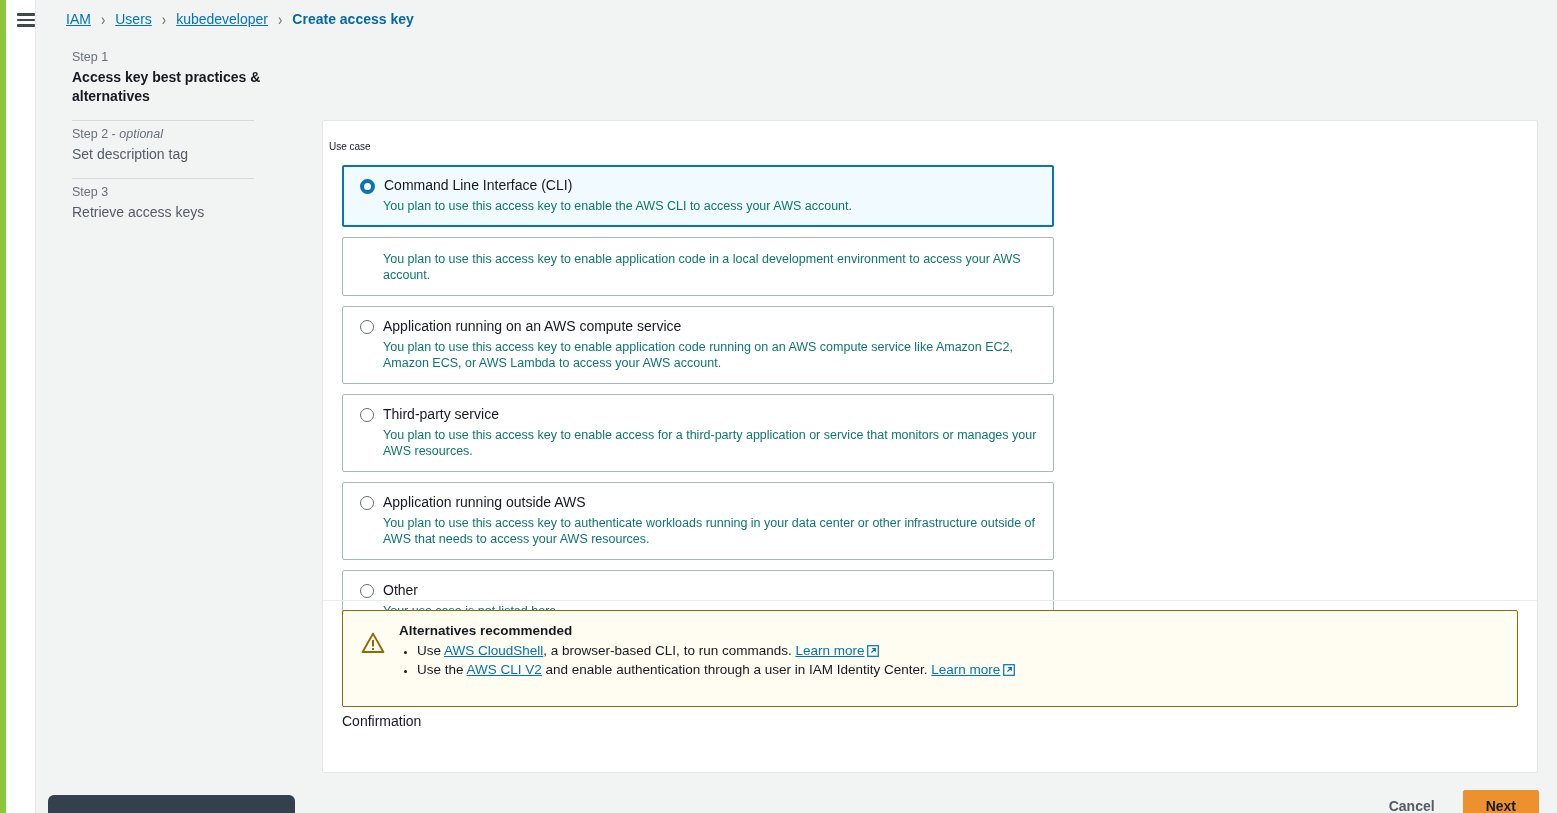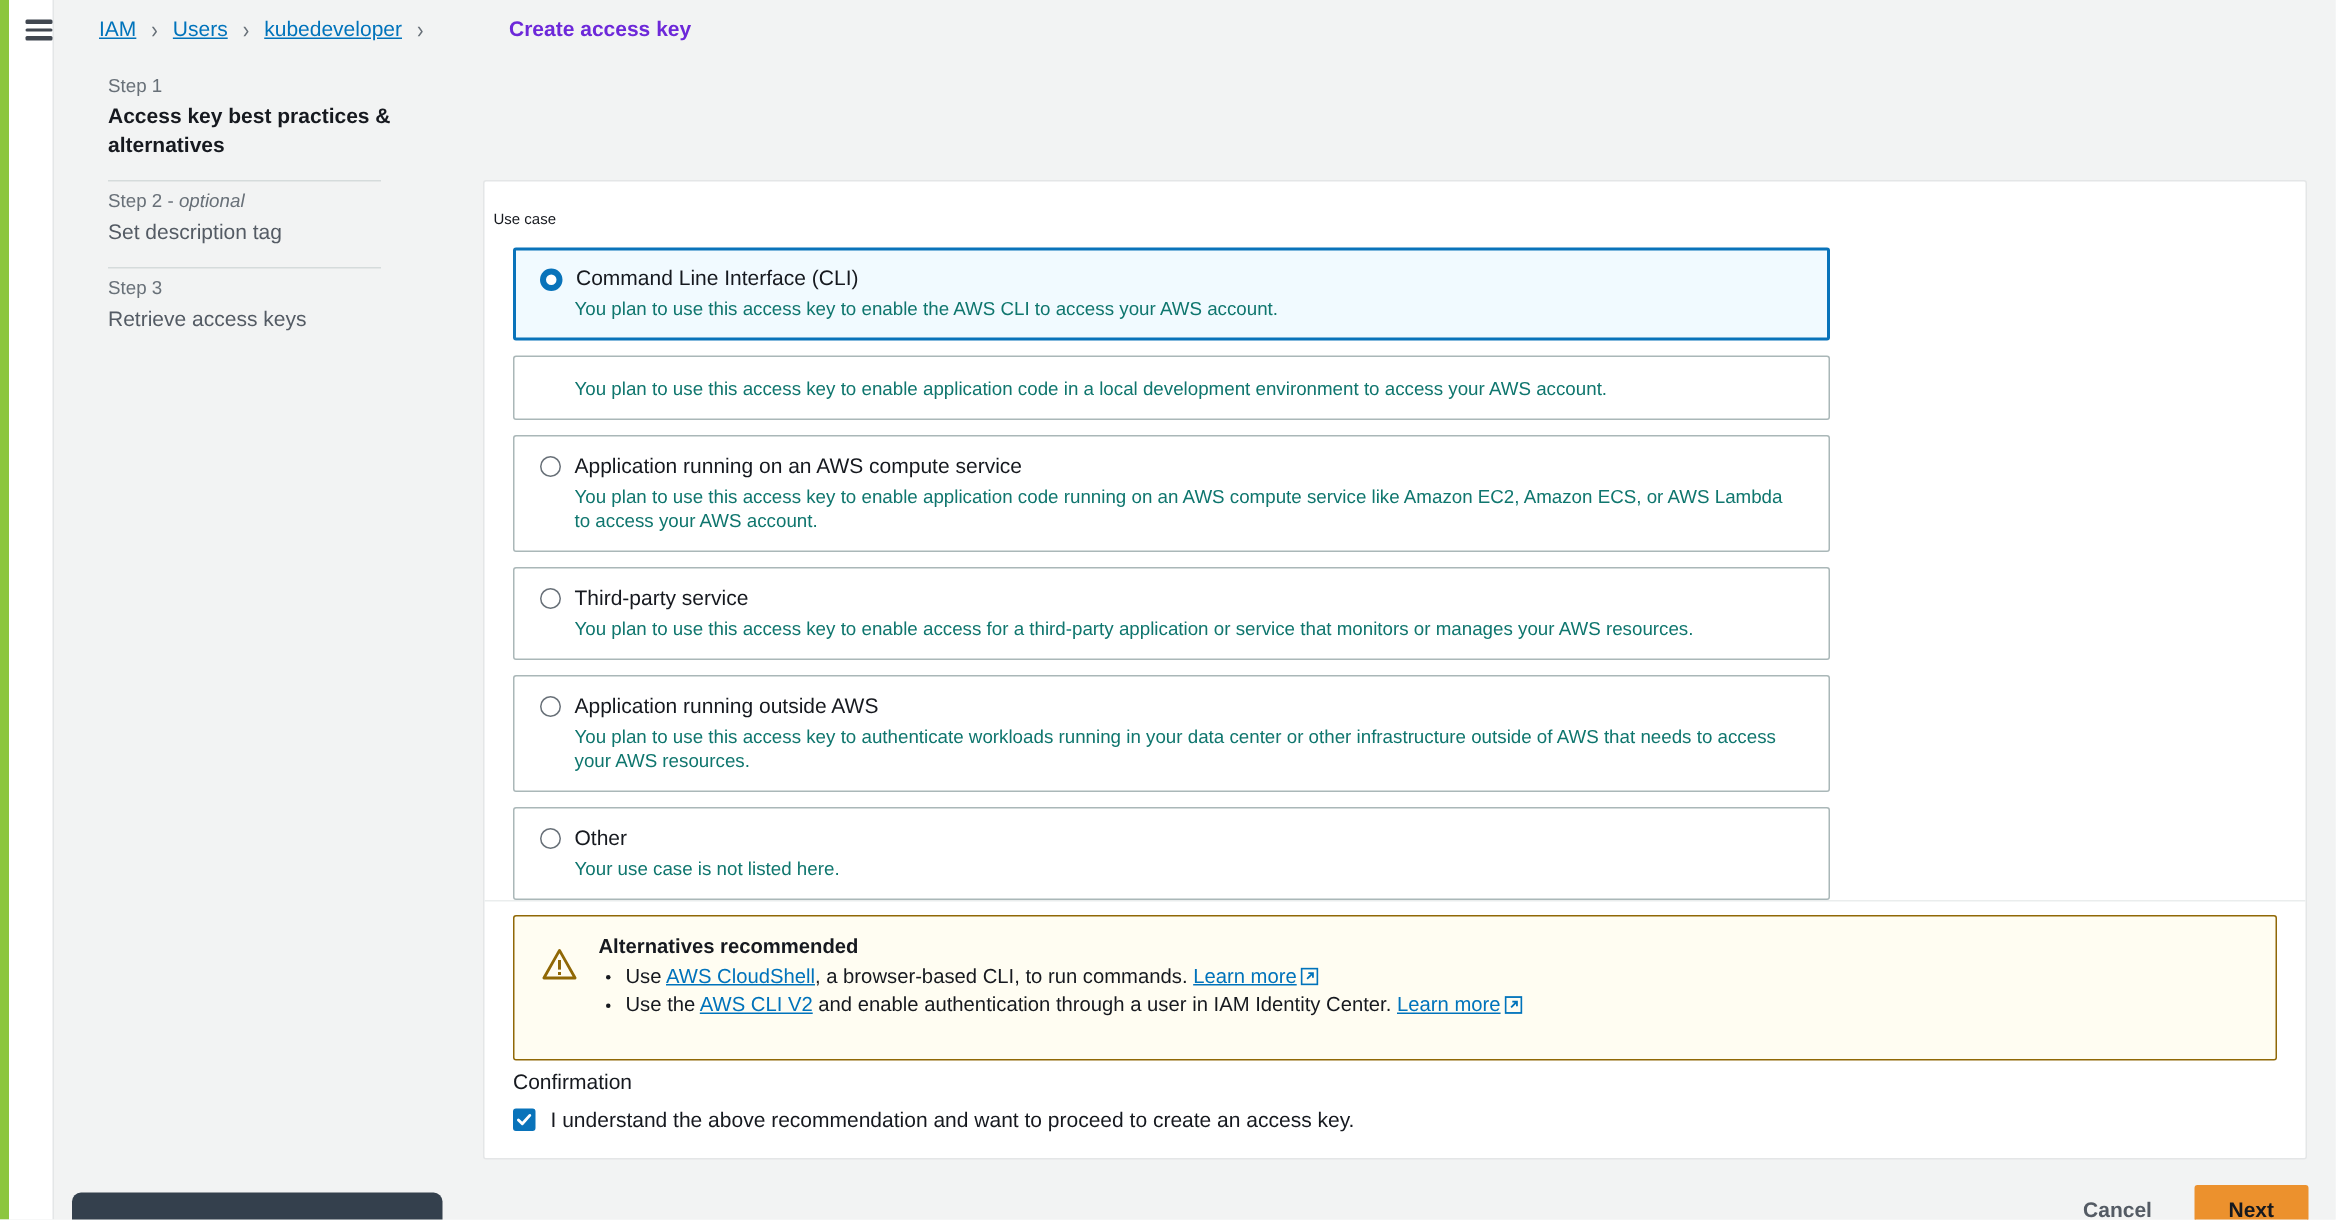--- a/index.html
+++ b/index.html
@@ -42,21 +42,21 @@
     font-size: 14px;
   }
   .crumb-link {
     color: #0073bb; text-decoration: underline;
     cursor: pointer;
   }
   .crumb-sep {
     color: #687078; margin: 0 10px; font-size: 13px;
     display: inline-block; transform: scaleY(1.25);
   }
-  .crumb-current { color: #6d28d9; font-weight: bold; margin-left: 47px; }
+  .crumb-current { color: #0369a1; font-weight: bold; }
 
   
   .steps {
     position: absolute; left: 66px; top: 44px;
     width: 198px;
   }
   .step { padding: 6px 0 14px 6px; }
   .step-num {
     font-size: 12.5px; color: #687078; margin-bottom: 4px;
   }
@@ -92,21 +92,21 @@
   }
   .page-desc {
     font-size: 14px; color: #16191f; margin-top: 7px; line-height: 18px;
   }
 
   
   .section-label {
     position: absolute; left: 329px; top: 141px;
     font-size: 10px; color: #16191f;
   }
-  .options { position: absolute; left: 342px; top: 165px; width: 878px; }
+  .options { position: absolute; left: 342px; top: 165px; width: 712px; }
 
   .option {
     border: 1px solid #aab7b8;
     border-radius: 2px;
     background: #ffffff;
     padding: 10px 14px 12px 14px;
     margin-bottom: 10px;
     position: relative;
     cursor: pointer;
   }
@@ -322,28 +322,20 @@
               </svg></span></li>
         <li><span>Use the </span><a class="alink">AWS CLI V2</a><span> and enable authentication through a user in IAM Identity Center. </span><a class="alink">Learn more</a><span class="ext-icon"><svg width="12" height="12" viewBox="0 0 12 12">
                 <rect x="0.7" y="0.7" width="10.6" height="10.6" fill="none" stroke="#0073bb" stroke-width="1.2"></rect>
                 <path d="M4.4 7.6 L8 4 M5.2 3.7 L8.3 3.7 L8.3 6.8" fill="none" stroke="#0073bb" stroke-width="1.2"></path>
               </svg></span></li>
       </ul>
     </div>
   </div>
 
   <div class="confirm-label">Confirmation</div>
-  <div class="confirm-row">
-    <span class="checkbox">
-      <svg width="11" height="11" viewBox="0 0 11 11">
-          <path d="M1.6 5.6 L4.2 8.2 L9.2 2.6" fill="none" stroke="#ffffff" stroke-width="1.9" stroke-linecap="round" stroke-linejoin="round"></path>
-        </svg>
-    </span>
-    <span class="confirm-text">I understand the above recommendation and want to proceed to create an access key.</span>
-  </div>
 
   <div class="footer">
     <button class="btn-cancel">Cancel</button>
     <button class="btn-next">Next</button>
   </div>
 
   <div class="shell-panel"></div>
 </div>
 
 </body></html>

